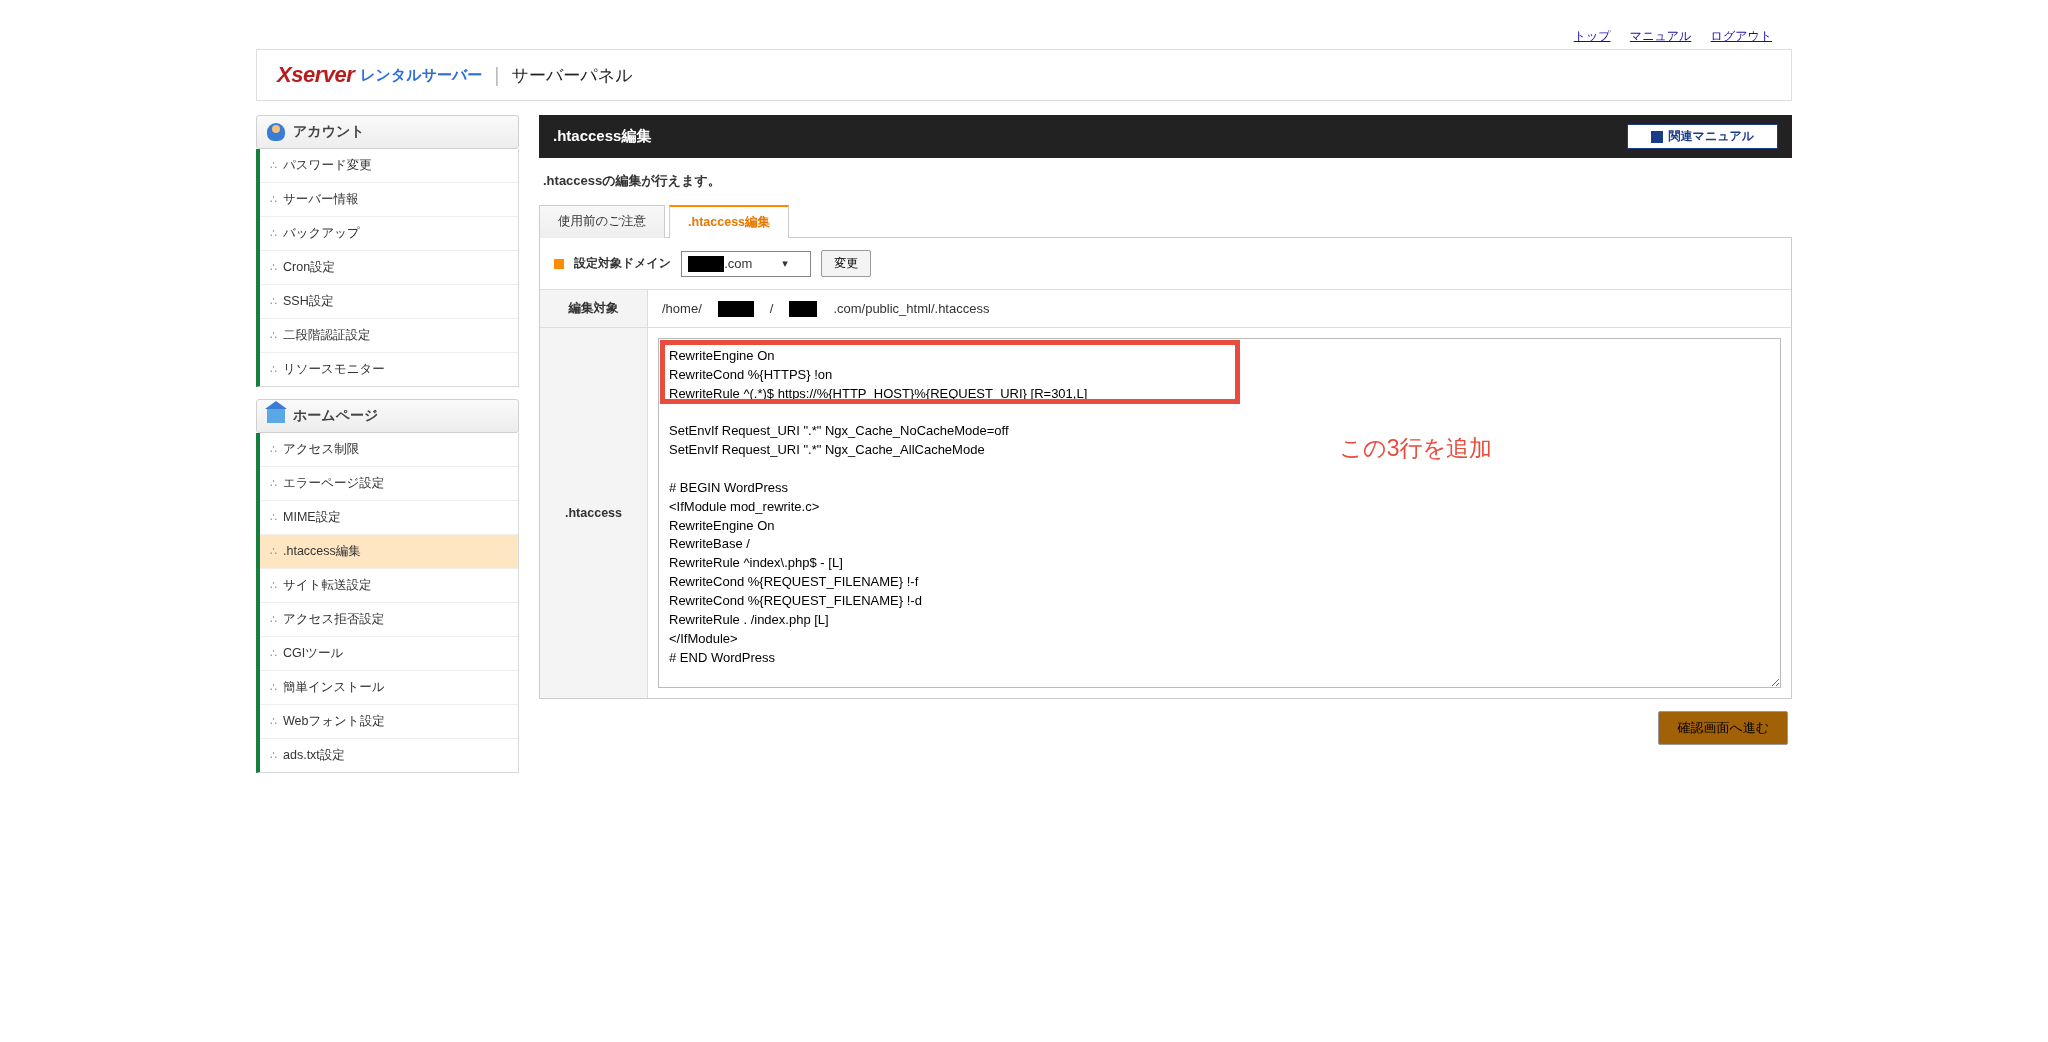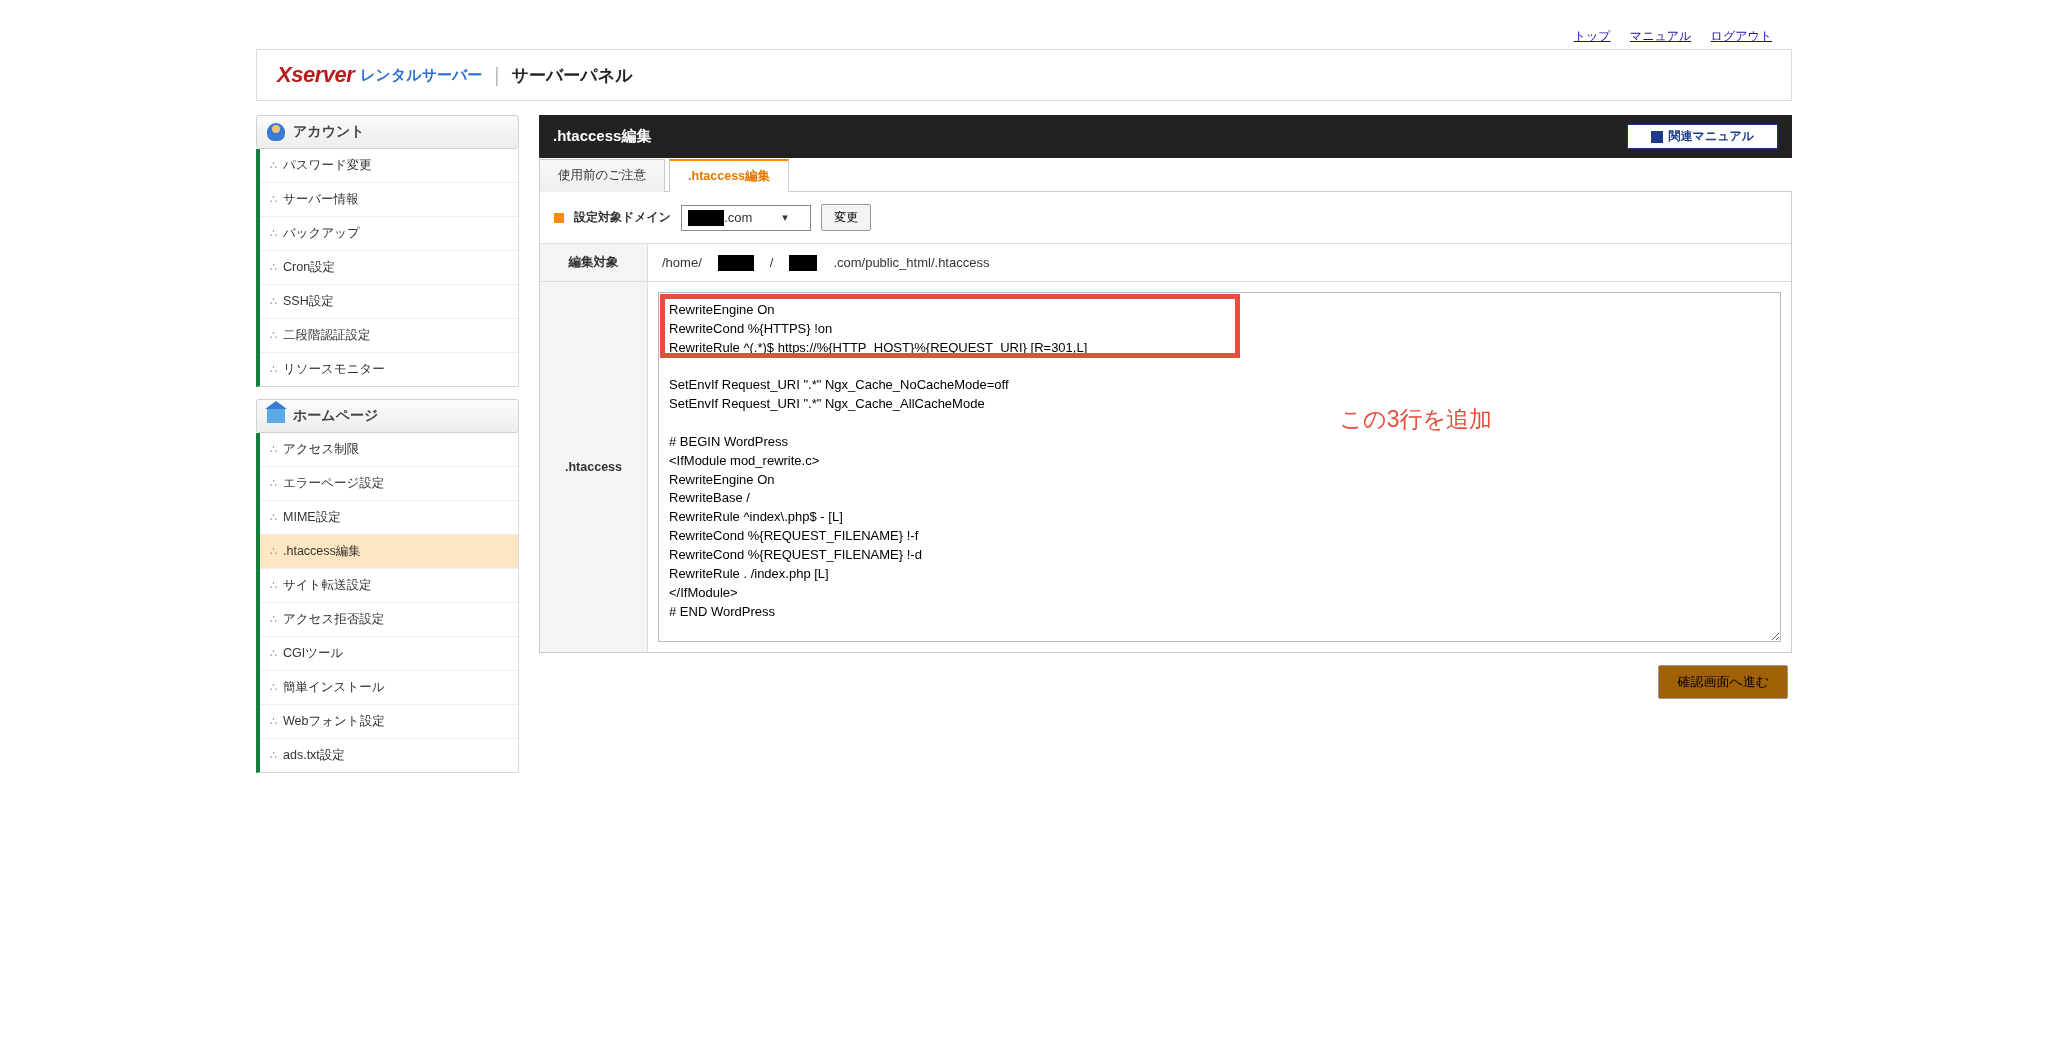--- a/index.html
+++ b/index.html
@@ -4,21 +4,21 @@
 <style>
 * { box-sizing: border-box; margin: 0; padding: 0; }
 body { font-family: "Hiragino Kaku Gothic Pro", Meiryo, sans-serif; font-size: 13px; background: #fff; color: #333; }
 .canvas { width: 1536px; height: 781px; margin: 0 auto; position: relative; padding-top: 20px; }
 .top-links { text-align: right; padding: 8px 20px 0 0; font-size: 12px; }
 .top-links a { color: #1a0dab; text-decoration: underline; margin-left: 16px; }
 .hdr { border: 1px solid #ddd; display: flex; align-items: center; padding: 12px 20px; margin-top: 4px; }
 .logo-x { font-size: 22px; font-weight: bold; font-style: italic; color: #b91c1c; letter-spacing: -0.5px; }
 .logo-rental { font-size: 15px; color: #2d6fd2; font-weight: bold; margin-left: 6px; }
 .divider { color: #bbb; margin: 0 12px; font-size: 20px; }
-.panel-title { font-size: 17px; font-weight: bold; color: #222; }
+.panel-title { font-size: 17px; font-weight: normal; color: #222; }
 .layout { display: flex; margin-top: 14px; gap: 20px; }
 .sidebar { width: 263px; flex-shrink: 0; }
 .side-section-hdr { background: linear-gradient(#fafafa,#ededed); border: 1px solid #d0d0d0; padding: 7px 10px; display: flex; align-items: center; gap: 8px; font-size: 14px; font-weight: bold; color: #444; border-radius: 3px; }
 .icon-person { width: 18px; height: 18px; background: #3a7bd5; border-radius: 50% 50% 40% 40%; position: relative; display: inline-block; }
 .icon-person::before { content:""; position:absolute; top:2px; left:5px; width:8px; height:8px; background:#f4c27a; border-radius:50%; }
 .icon-home { width: 18px; height: 14px; background:#5aa9e6; position: relative; display:inline-block; }
 .icon-home::after { content:""; position:absolute; top:-8px; left:-2px; border-left:11px solid transparent; border-right:11px solid transparent; border-bottom:8px solid #3a7bd5; }
 .icon-wp { width:18px; height:18px; border:2px solid #888; border-radius:50%; display:inline-flex; align-items:center; justify-content:center; font-family: Georgia, serif; font-weight:bold; font-size:11px; color:#888;}
 .side-group { border-left:4px solid #15803d; border-right:1px solid #d8d8d8; border-bottom:1px solid #d8d8d8; margin-bottom:12px; }
 .side-item { padding: 8px 10px; border-bottom: 1px solid #eee; font-size: 12.5px; color:#333; cursor:pointer; }
@@ -43,21 +43,21 @@
 .chev { font-size:11px; }
 .chg-btn { border:1px solid #999; background:#f4f4f4; padding:4px 12px; font-size:12px; cursor:pointer; border-radius:2px; }
 .tr { display:flex; border-bottom:1px solid #ddd; }
 .tr:last-child { border-bottom:none; }
 .th { width:108px; background:#f4f4f4; padding:10px 12px; font-weight:bold; font-size:12.5px; display:flex; align-items:center; justify-content:center; text-align:center; border-right:1px solid #ddd; }
 .td { flex:1; padding:10px 14px; font-size:13px; position:relative; display:flex; align-items:center; flex-wrap:wrap;gap:16px; }
 .path-seg { display:inline-block; }
 .ta-wrap { padding:10px; flex:1; position:relative; }
 .htaccess-ta { width:100%; height:350px; border:1px solid #bbb; padding:8px 10px; font-family: Verdana, Arial, sans-serif; font-size:13px; line-height:1.45; resize:both; white-space:pre; overflow:auto; }
 .redbox { position:absolute; border:5px solid #e74c3c; pointer-events:none; left:12px; top:12px; width:580px; height:64px; }
-.annotation { position:absolute; color:#e74c3c; font-size:23px; font-weight:500; right: 300px; top: 289px; }
+.annotation { position:absolute; color:#e74c3c; font-size:23px; font-weight:500; right: 300px; top: 318px; }
 .btn-row { text-align:right; margin-top:12px; padding-right:4px; }
 .confirm-btn { border:1px solid #999; background:#a16207; padding:7px 18px; font-size:13px; cursor:pointer; border-radius:2px; }
 </style>
 </head>
 <body>
 
 <div class="canvas">
 
   <div class="top-links">
     <a>トップ</a>
@@ -121,20 +121,21 @@
     <div class="main" style="position:relative;">
 
       <div class="page-title-bar">
         <span>.htaccess編集</span>
         <span class="manual-btn">
           <span class="ico"></span>
           <span>関連マニュアル</span>
         </span>
       </div>
 
+      <div class="desc">.htaccessの編集が行えます。</div>
 
       <div class="tabs">
         <div class="tab">使用前のご注意</div>
         <div class="tab active">.htaccess編集</div>
       </div>
 
       <div class="form-box">
 
         <div class="form-row domain">
           <span class="bullet-o"></span>

